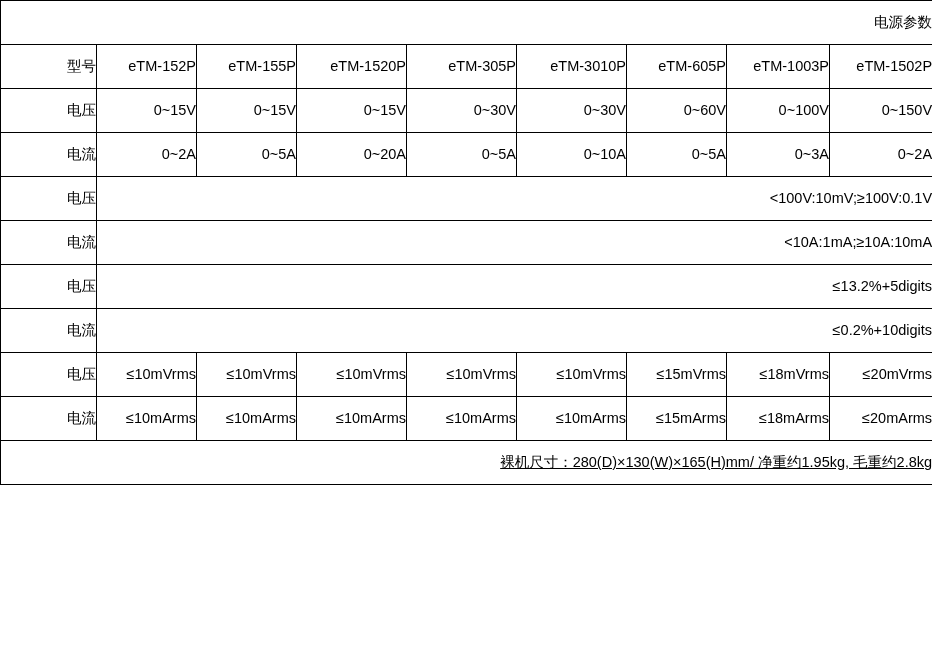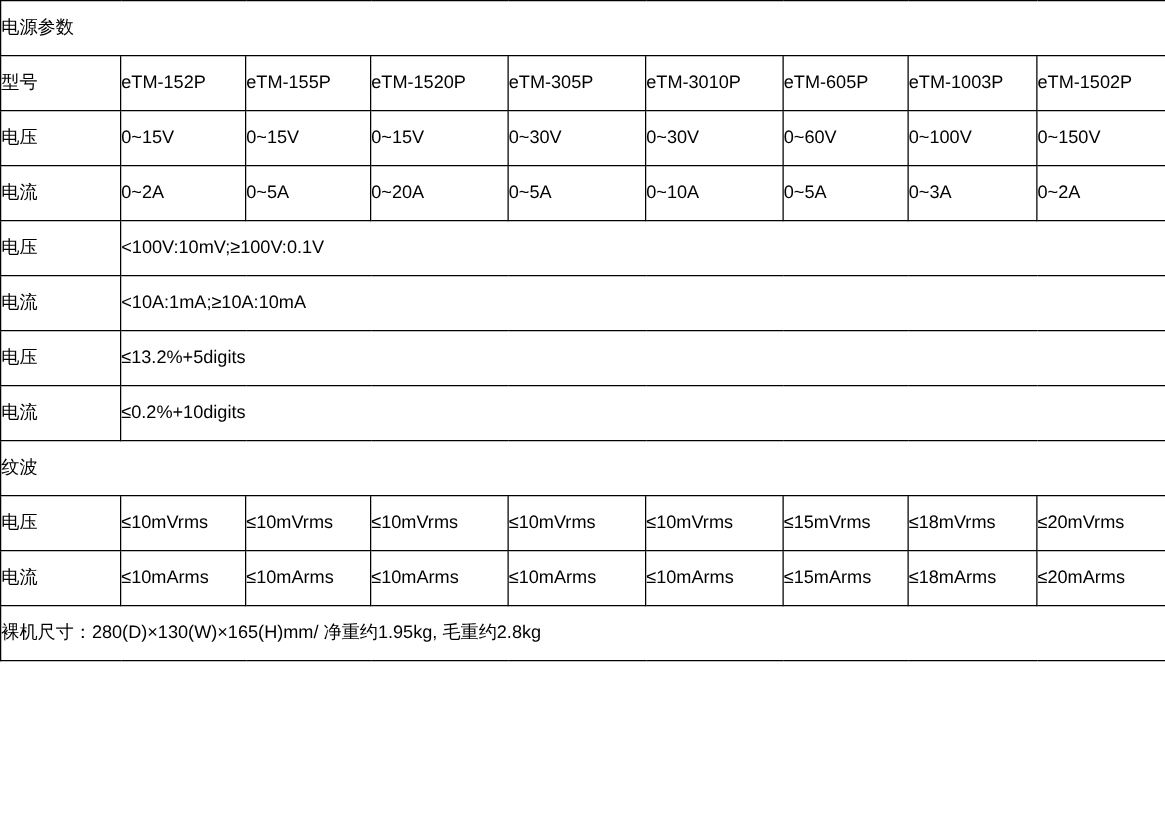--- a/index.html
+++ b/index.html
@@ -14,38 +14,39 @@
     color: #000000;
     overflow: hidden;
   }
   table.spec {
     border-collapse: collapse;
     width: 932px;
     table-layout: fixed;
   }
   table.spec td {
     border: 1px solid #000000;
-    text-align: left;
+    text-align: right;
     vertical-align: middle;
     font-size: 14.5px;
     line-height: 1.2;
     padding: 0;
     height: 44px;
     box-sizing: border-box;
     white-space: nowrap;
   }
   td.section {
     height: 44px;
   }
   td.label {
     width: 96px;
   }
   td.dim-value {
     height: 45px;
     font-size: 15px;
+    text-decoration: underline;
   }
   tr.header-row td {
     height: 44px;
   }
   
   tr.title-row td {
     height: 44px;
   }
 </style>
 </head>
@@ -110,23 +111,20 @@
     </tr>
     <tr>
       <td class="label">电压</td>
       <td colspan="8">≤13.2%+5digits</td>
     </tr>
     <tr>
       <td class="label">电流</td>
       <td colspan="8">≤0.2%+10digits</td>
     </tr>
     <tr>
-      <td class="section" colspan="9">纹波</td>
-    </tr>
-    <tr>
       <td class="label">电压</td>
       <td>≤10mVrms</td>
       <td>≤10mVrms</td>
       <td>≤10mVrms</td>
       <td>≤10mVrms</td>
       <td>≤10mVrms</td>
       <td>≤15mVrms</td>
       <td>≤18mVrms</td>
       <td>≤20mVrms</td>
     </tr>

